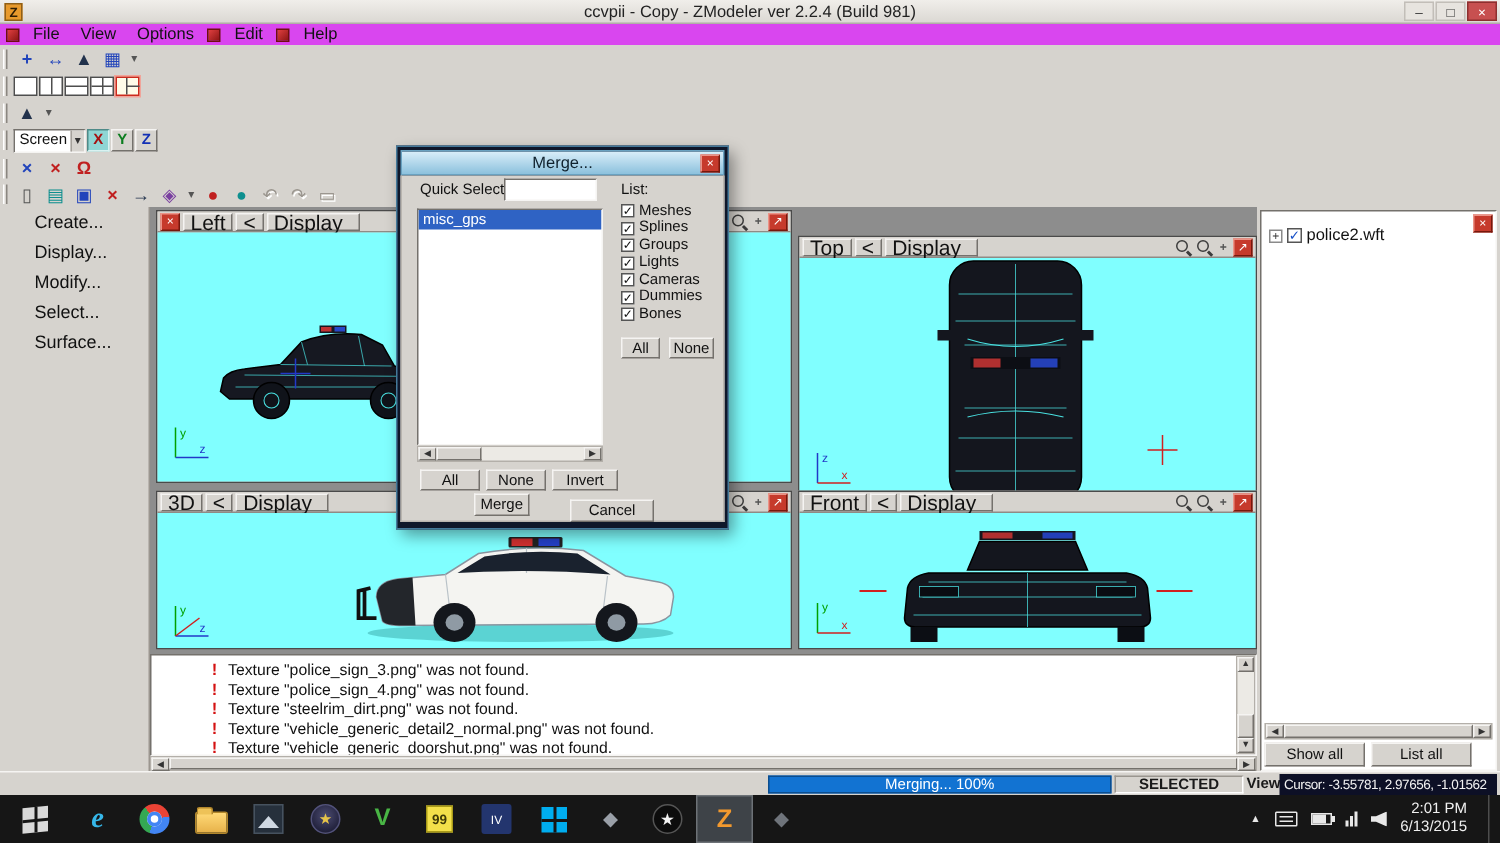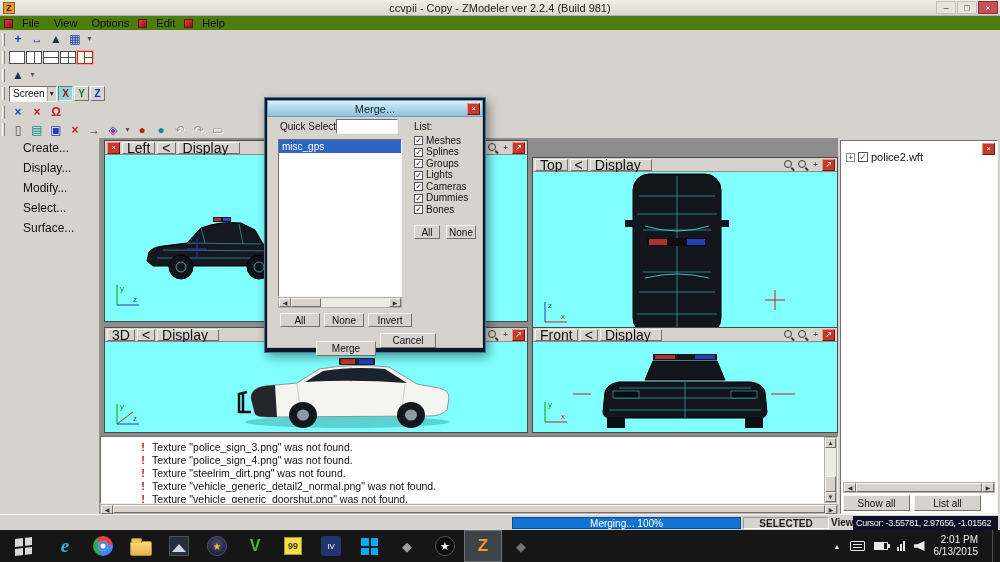--- a/index.html
+++ b/index.html
@@ -8,21 +8,21 @@
 
   
   .titlebar{position:absolute;left:0;top:0;width:100%;height:16px;background:linear-gradient(#f0eeea,#dbd8d3);border-bottom:1px solid #b2aea8}
   .app-icon{position:absolute;left:3px;top:2px;width:12px;height:12px;background:#e89a2c;border:1px solid #8f5f17;color:#2e1d03;font-size:9px;font-weight:bold;line-height:11px;text-align:center}
   .title{display:block;width:100%;text-align:center;font-size:11px;line-height:16px;color:#222}
   .win-controls{position:absolute;right:2px;top:1px;display:flex;gap:1px}
   .win-btn{width:20px;height:13px;font-size:9px;line-height:13px;text-align:center;color:#333;background:#e7e4df;border:1px solid #c2beb8}
   .win-close{background:#c75050;border-color:#8d2f2f;color:#fff}
 
   
-  .menubar{position:absolute;left:0;top:16px;width:100%;height:14px;background:#4d7c0f;display:flex;align-items:center;padding-left:2px}
+  .menubar{position:absolute;left:0;top:16px;width:100%;height:14px;background:#d946ef;display:flex;align-items:center;padding-left:2px}
   .menu-ico{width:9px;height:9px;margin:0 2px;background:linear-gradient(135deg,#e04040,#8d1515);border:1px solid #6d0f0f;display:inline-block}
   .menu-item{font-size:11px;line-height:14px;padding:0 7px;color:#111}
 
   
   .trow{position:absolute;left:0;height:18px;display:flex;align-items:center;padding-left:2px;gap:1px}
   .grip{width:3px;height:13px;border-left:1px solid #fff;border-right:1px solid #8a8680;margin-right:3px}
   .ti{display:inline-flex;width:18px;height:16px;align-items:center;justify-content:center;font-size:12px;line-height:16px}
   .ti.sm{width:9px;font-size:8px}
   .c-blue{color:#2244bb}.c-red{color:#c02020}.c-dark{color:#22324c}.c-teal{color:#0e8f8f}
   .c-purple{color:#7a3fa0}.c-gray{color:#9b968f;text-shadow:1px 1px 0 #fff}.c-dim{color:#555}
@@ -564,18 +564,18 @@
         </div>
       </div>
 
       <button class="btn" style="left:146px;top:108px;width:26px;height:14px">All</button>
       <button class="btn" style="left:178px;top:108px;width:30px;height:14px">None</button>
 
       <button class="btn" style="left:12px;top:196px;width:40px;height:14px">All</button>
       <button class="btn" style="left:56px;top:196px;width:40px;height:14px">None</button>
       <button class="btn" style="left:100px;top:196px;width:44px;height:14px">Invert</button>
 
-      <button class="btn" style="left:48px;top:224px;width:60px;height:15px">Merge</button>
+      <button class="btn" style="left:48px;top:212px;width:37px;height:15px">Merge</button>
       <button class="btn" style="left:112px;top:216px;width:56px;height:15px">Cancel</button>
     </div>
   </div>
 
 </div>
 
 </body></html>

